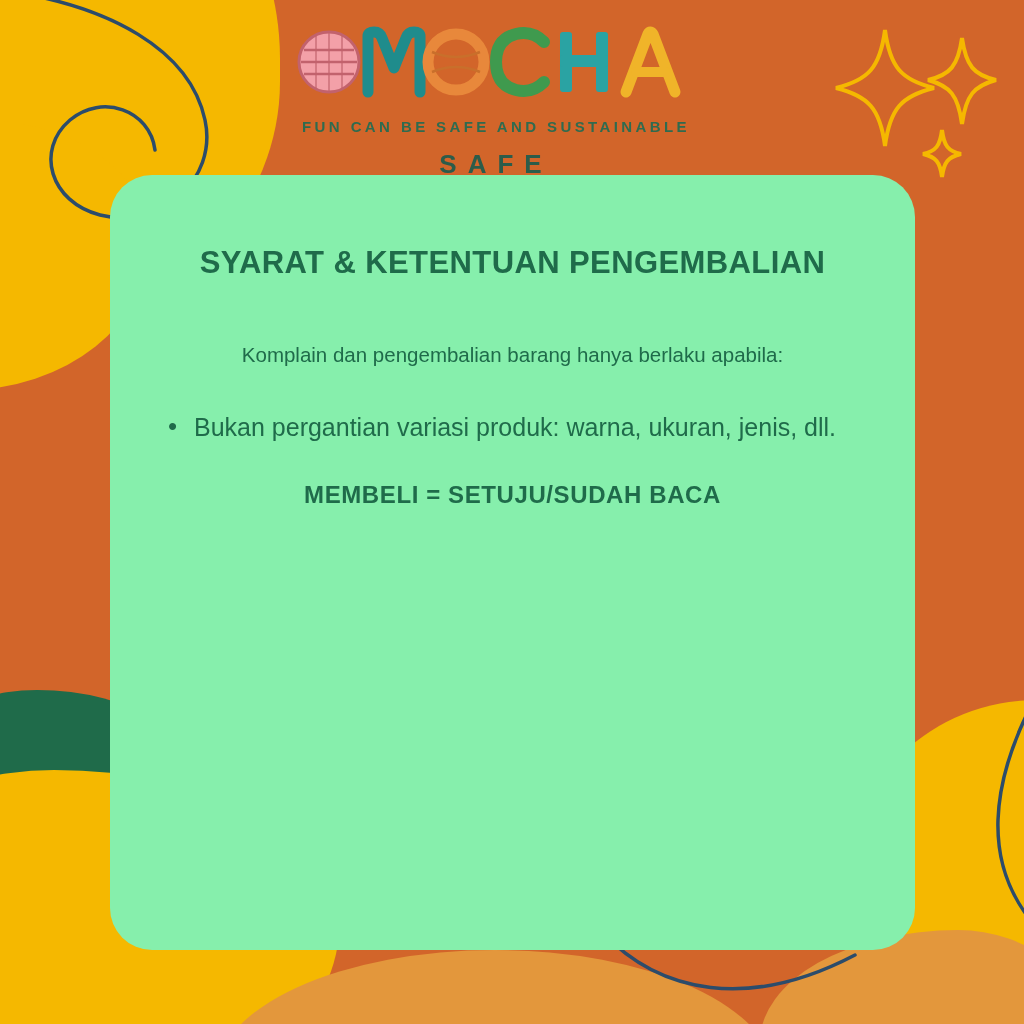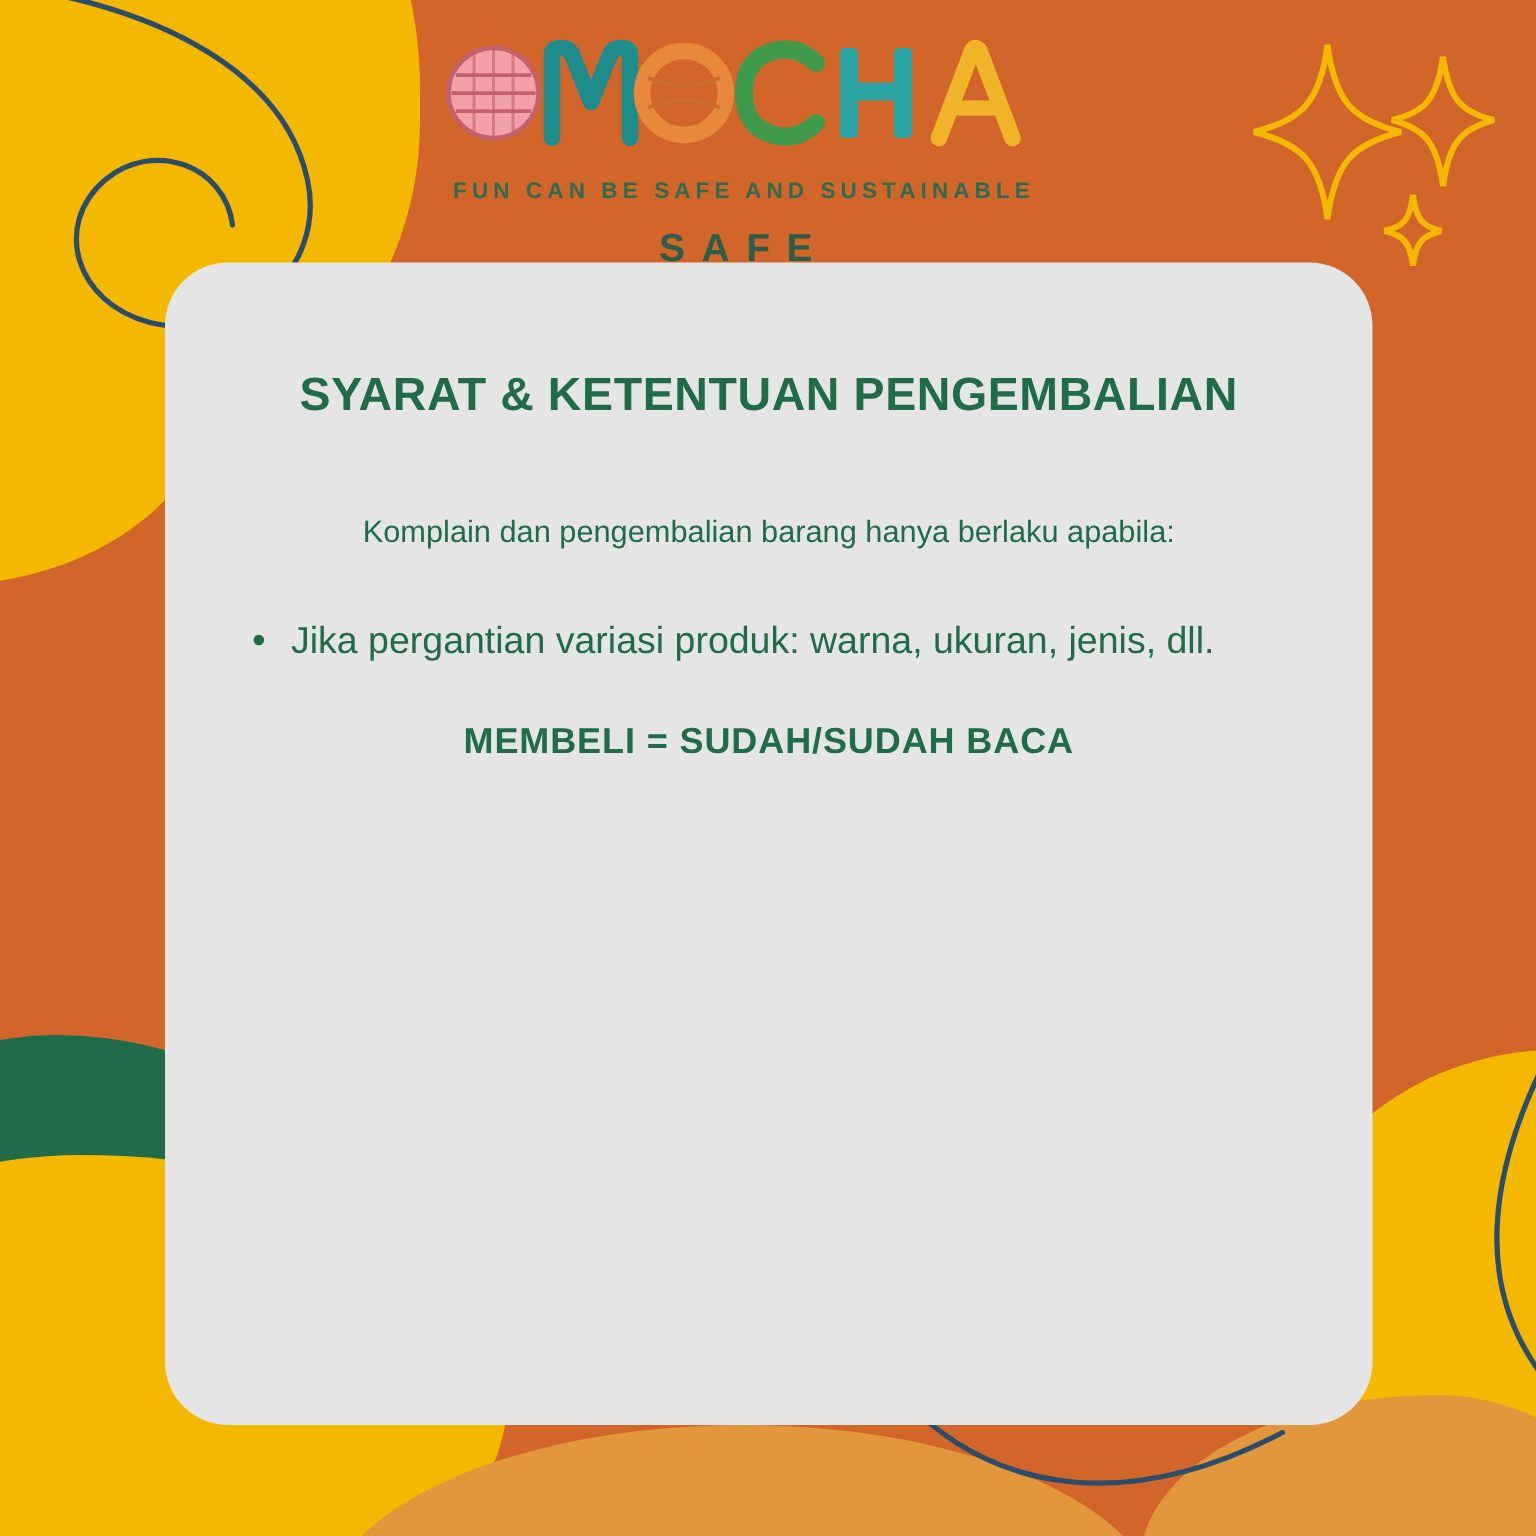--- a/index.html
+++ b/index.html
@@ -128,21 +128,21 @@
     text-align: center;
   }
 
   
   .card {
     position: absolute;
     left: 110px;
     top: 175px;
     width: 805px;
     height: 775px;
-    background: #e5e5e5;
+    background: #86efac;
     border-radius: 42px;
     box-sizing: border-box;
     padding: 56px 52px 30px 52px;
   }
   .card-title {
     text-align: center;
     color: #1F6B4A;
     font-size: 31px;
     font-weight: 700;
     letter-spacing: 0.4px;
@@ -240,18 +240,18 @@
       </svg>
     </div>
     <div class="logo-tagline">FUN CAN BE SAFE AND SUSTAINABLE</div>
     <div class="logo-toys">SAFE</div>
   </div>
 
   <div class="card">
     <h1 class="card-title">SYARAT &amp; KETENTUAN PENGEMBALIAN</h1>
     <p class="card-intro">Komplain dan pengembalian barang hanya berlaku apabila:</p>
     <ul class="bullets">
-      <li>Jika pergantian variasi produk: warna, ukuran, jenis, dll.</li>
+      <li>Bukan pergantian variasi produk: warna, ukuran, jenis, dll.</li>
     </ul>
-    <div class="card-footer">MEMBELI = SUDAH/SUDAH BACA</div>
+    <div class="card-footer">MEMBELI = SETUJU/SUDAH BACA</div>
   </div>
 
 </div>
 
 </body></html>

